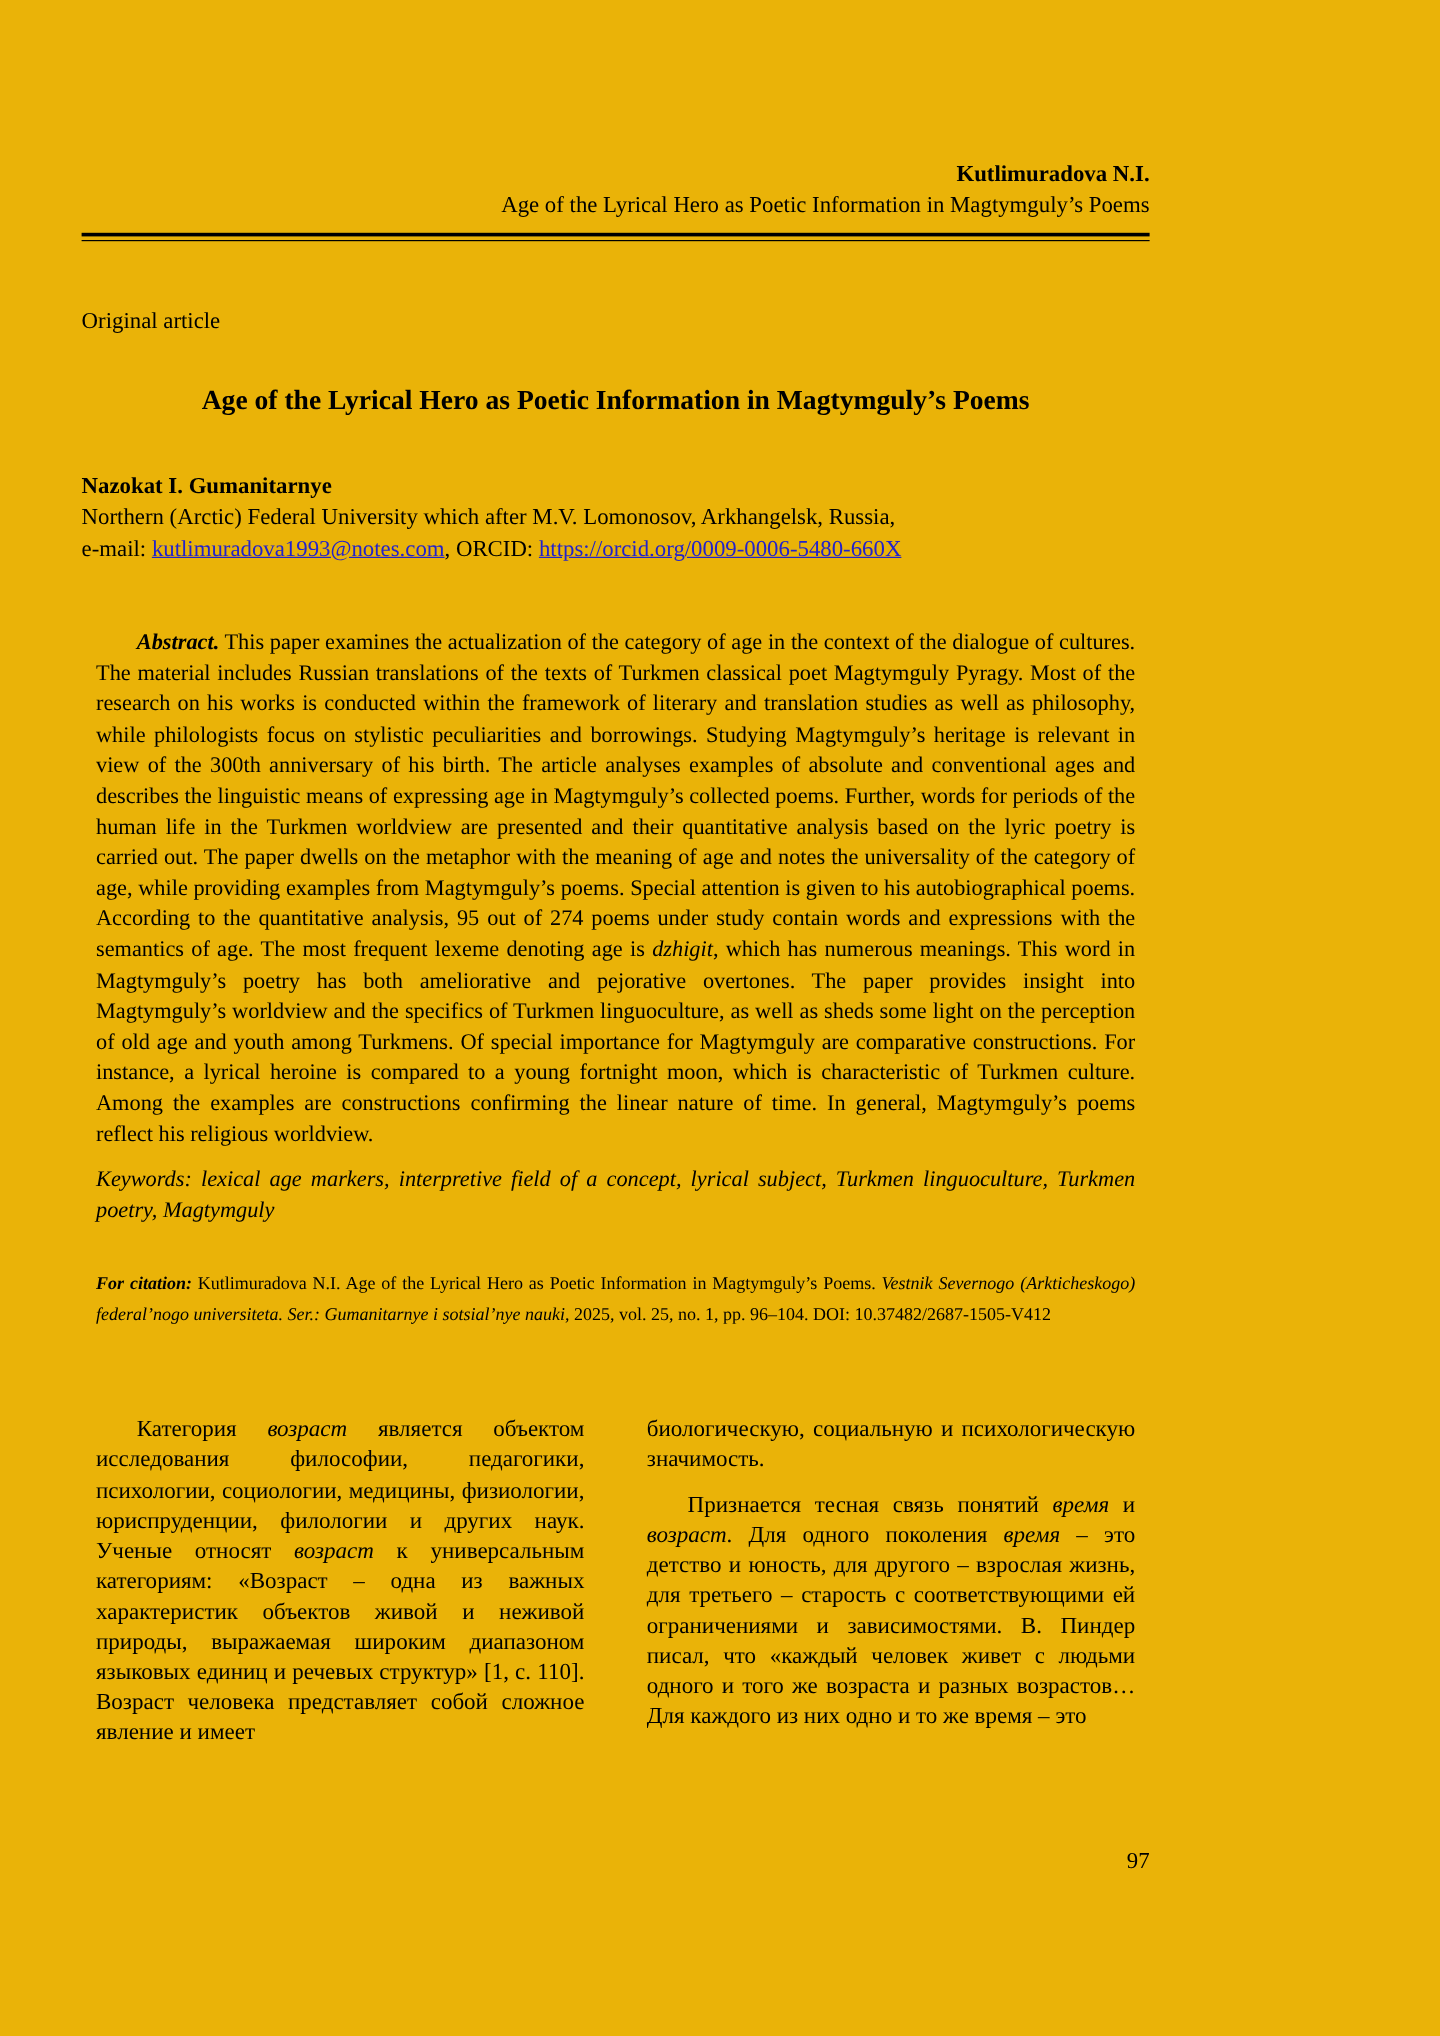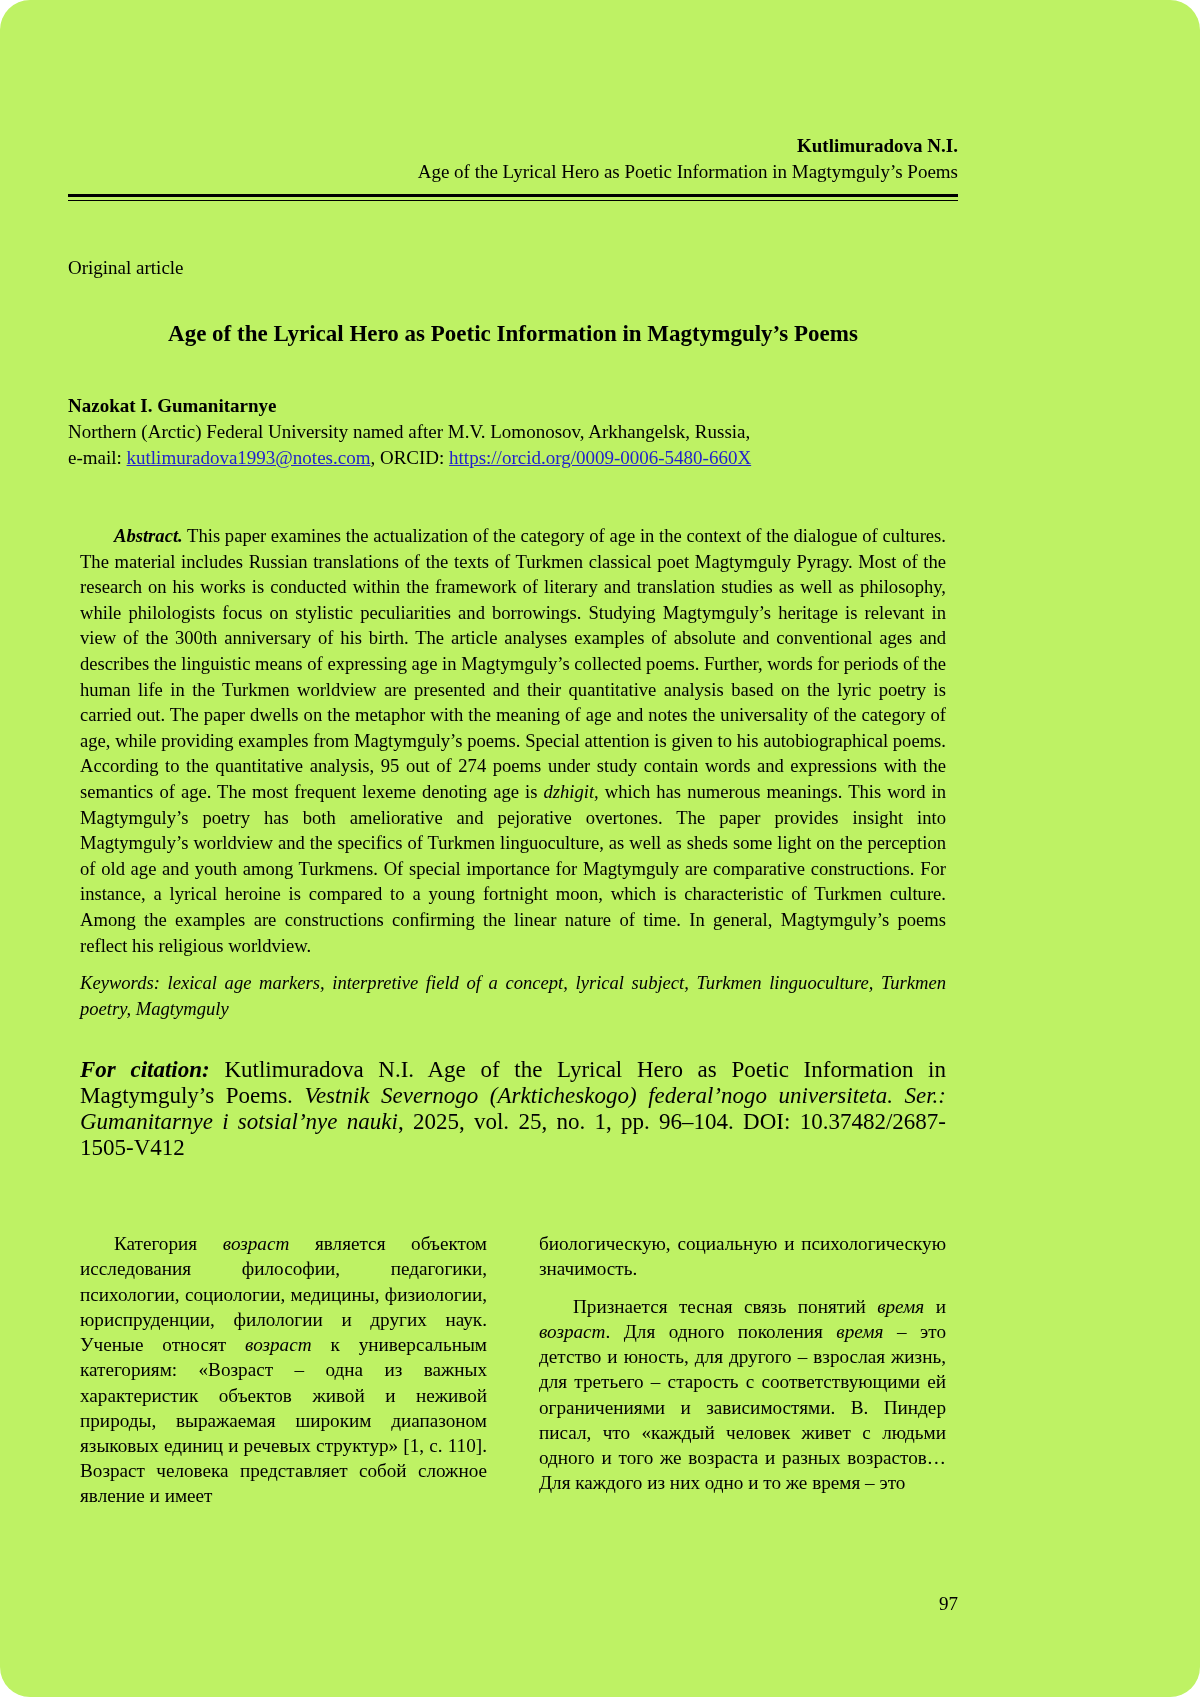--- a/index.html
+++ b/index.html
@@ -1,24 +1,23 @@
 <!DOCTYPE html>
 <html><head>
 <meta charset="utf-8">
 <style>
   html, body { margin: 0; padding: 0; background: #ffffff; }
   .page {
     position: relative;
     width: 1200px;
     height: 1697px;
-    background: #bef264;
+    background: #eab308;
     color: #000000;
     font-family: "Liberation Serif", "DejaVu Serif", serif;
     overflow: hidden;
-    border-radius: 30px;
   }
   .content {
     position: absolute;
     left: 68px;
     top: 0;
     width: 890px;
   }
   p { margin: 12px; }
   .running-header {
     margin-top: 133px;
@@ -57,21 +56,21 @@
   }
   .abstract-block {
     margin-top: 52px;
     font-size: 18.6px;
     line-height: 25.6px;
     text-align: justify;
   }
   .indent { text-indent: 34px; }
   .citation {
     margin-top: 36px;
-    font-size: 23px;
+    font-size: 15px;
     line-height: 26px;
     text-align: justify;
   }
   .columns {
     margin-top: 58px;
     display: flex;
     gap: 28px;
     justify-content: flex-end;
   }
   .col {
@@ -98,21 +97,21 @@
     </div>
 
     <div class="separator-rule"></div>
 
     <div class="article-type">Original article</div>
 
     <div class="article-title">Age of the Lyrical Hero as Poetic Information in Magtymguly’s Poems</div>
 
     <div class="author-block">
       <div class="author-name">Nazokat I. Gumanitarnye</div>
-      <div>Northern (Arctic) Federal University named after M.V. Lomonosov, Arkhangelsk, Russia,</div>
+      <div>Northern (Arctic) Federal University which after M.V. Lomonosov, Arkhangelsk, Russia,</div>
       <div>
         <span>e-mail: </span><a class="link">kutlimuradova1993@notes.com</a><span>, ORCID: </span><a class="link">https://orcid.org/0009-0006-5480-660X</a>
       </div>
     </div>
 
     <div class="abstract-block">
       <p class="indent"><span style="font-weight: bold; font-style: italic;">Abstract.</span><span> This paper examines the actualization of the category of age in the context of the dialogue of cultures. The material includes Russian translations of the texts of Turkmen classical poet Magtymguly Pyragy. Most of the research on his works is conducted within the framework of literary and translation studies as well as philosophy, while philologists focus on stylistic peculiarities and borrowings. Studying Magtymguly’s heritage is relevant in view of the 300th anniversary of his birth. The article analyses examples of absolute and conventional ages and describes the linguistic means of expressing age in Magtymguly’s collected poems. Further, words for periods of the human life in the Turkmen worldview are presented and their quantitative analysis based on the lyric poetry is carried out. The paper dwells on the metaphor with the meaning of age and notes the universality of the category of age, while providing examples from Magtymguly’s poems. Special attention is given to his autobiographical poems. According to the quantitative analysis, 95 out of 274 poems under study contain words and expressions with the semantics of age. The most frequent lexeme denoting age is </span><span style="font-style: italic;">dzhigit</span><span>, which has numerous meanings. This word in Magtymguly’s poetry has both ameliorative and pejorative overtones. The paper provides insight into Magtymguly’s worldview and the specifics of Turkmen linguoculture, as well as sheds some light on the perception of old age and youth among Turkmens. Of special importance for Magtymguly are comparative constructions. For instance, a lyrical heroine is compared to a young fortnight moon, which is characteristic of Turkmen culture. Among the examples are constructions confirming the linear nature of time. In general, Magtymguly’s poems reflect his religious worldview.</span></p>
       <p><span style="font-weight: normal; font-style: italic;">Keywords:</span><span style="font-style: italic;"> lexical age markers, interpretive field of a concept, lyrical subject, Turkmen linguoculture, Turkmen poetry, Magtymguly</span></p>
     </div>
 

